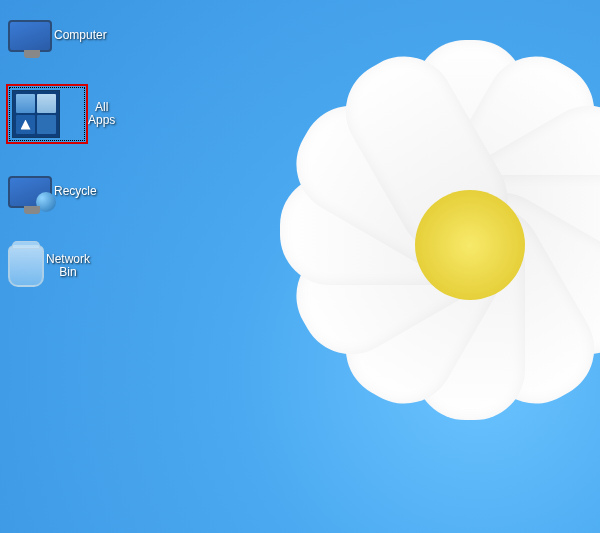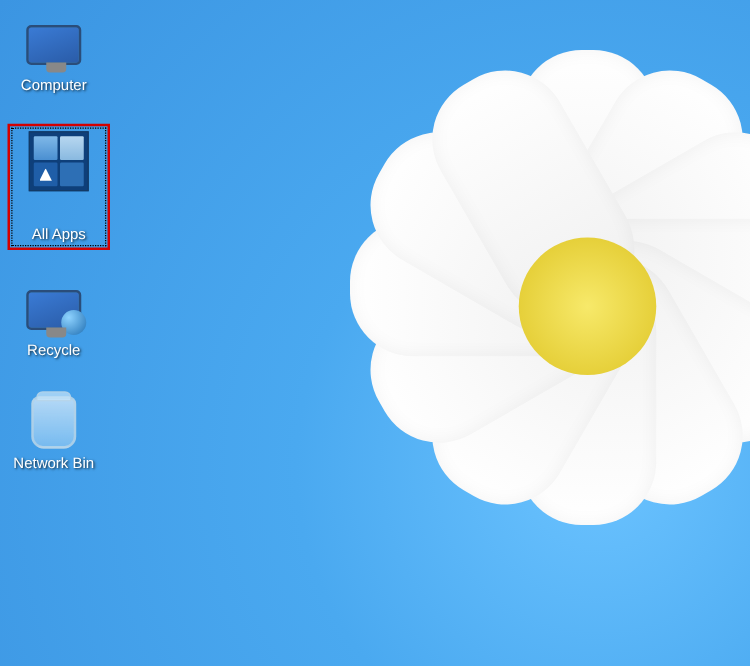--- a/index.html
+++ b/index.html
@@ -40,21 +40,21 @@
   .icon-grid {
     position: absolute;
     top: 10px; left: 6px;
     display: flex; flex-direction: column;
     gap: 22px;
   }
   .row { display: flex; gap: 14px; }
   .desktop-icon {
     width: 74px;
     display: flex;
-    flex-direction: column;
+    flex-direction: row;
     align-items: center;
     gap: 2px;
     padding: 2px;
     cursor: pointer;
   }
   .desktop-icon .pic {
     width: 48px; height: 48px;
     display: flex; align-items: center; justify-content: center;
   }
   .desktop-icon .label {

